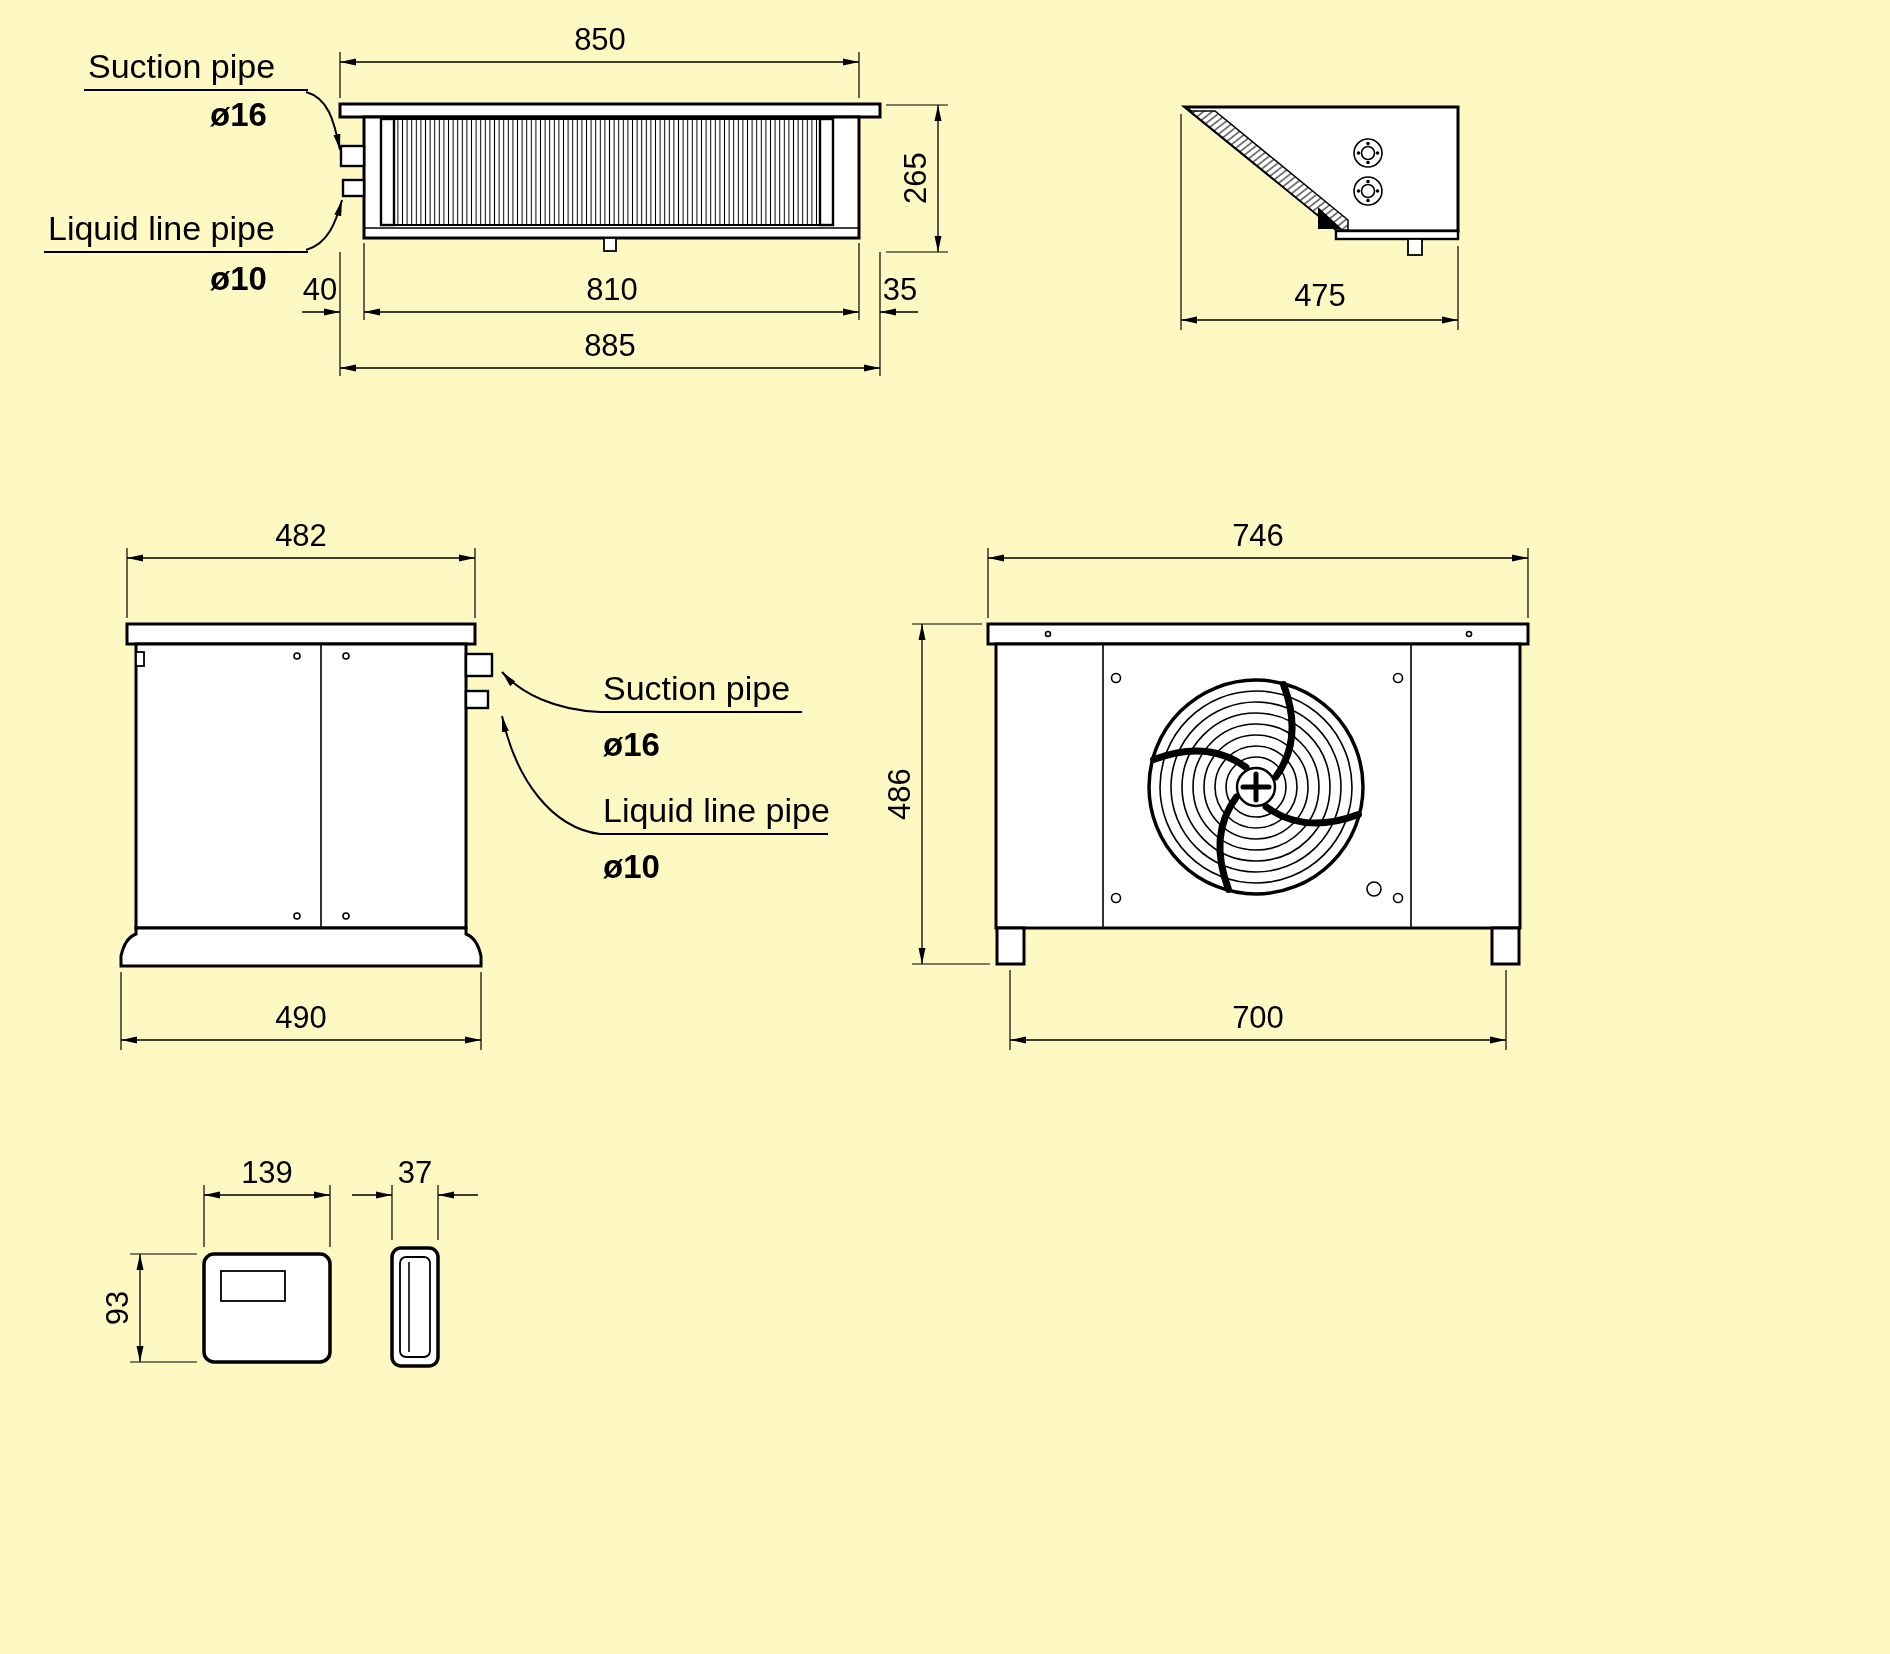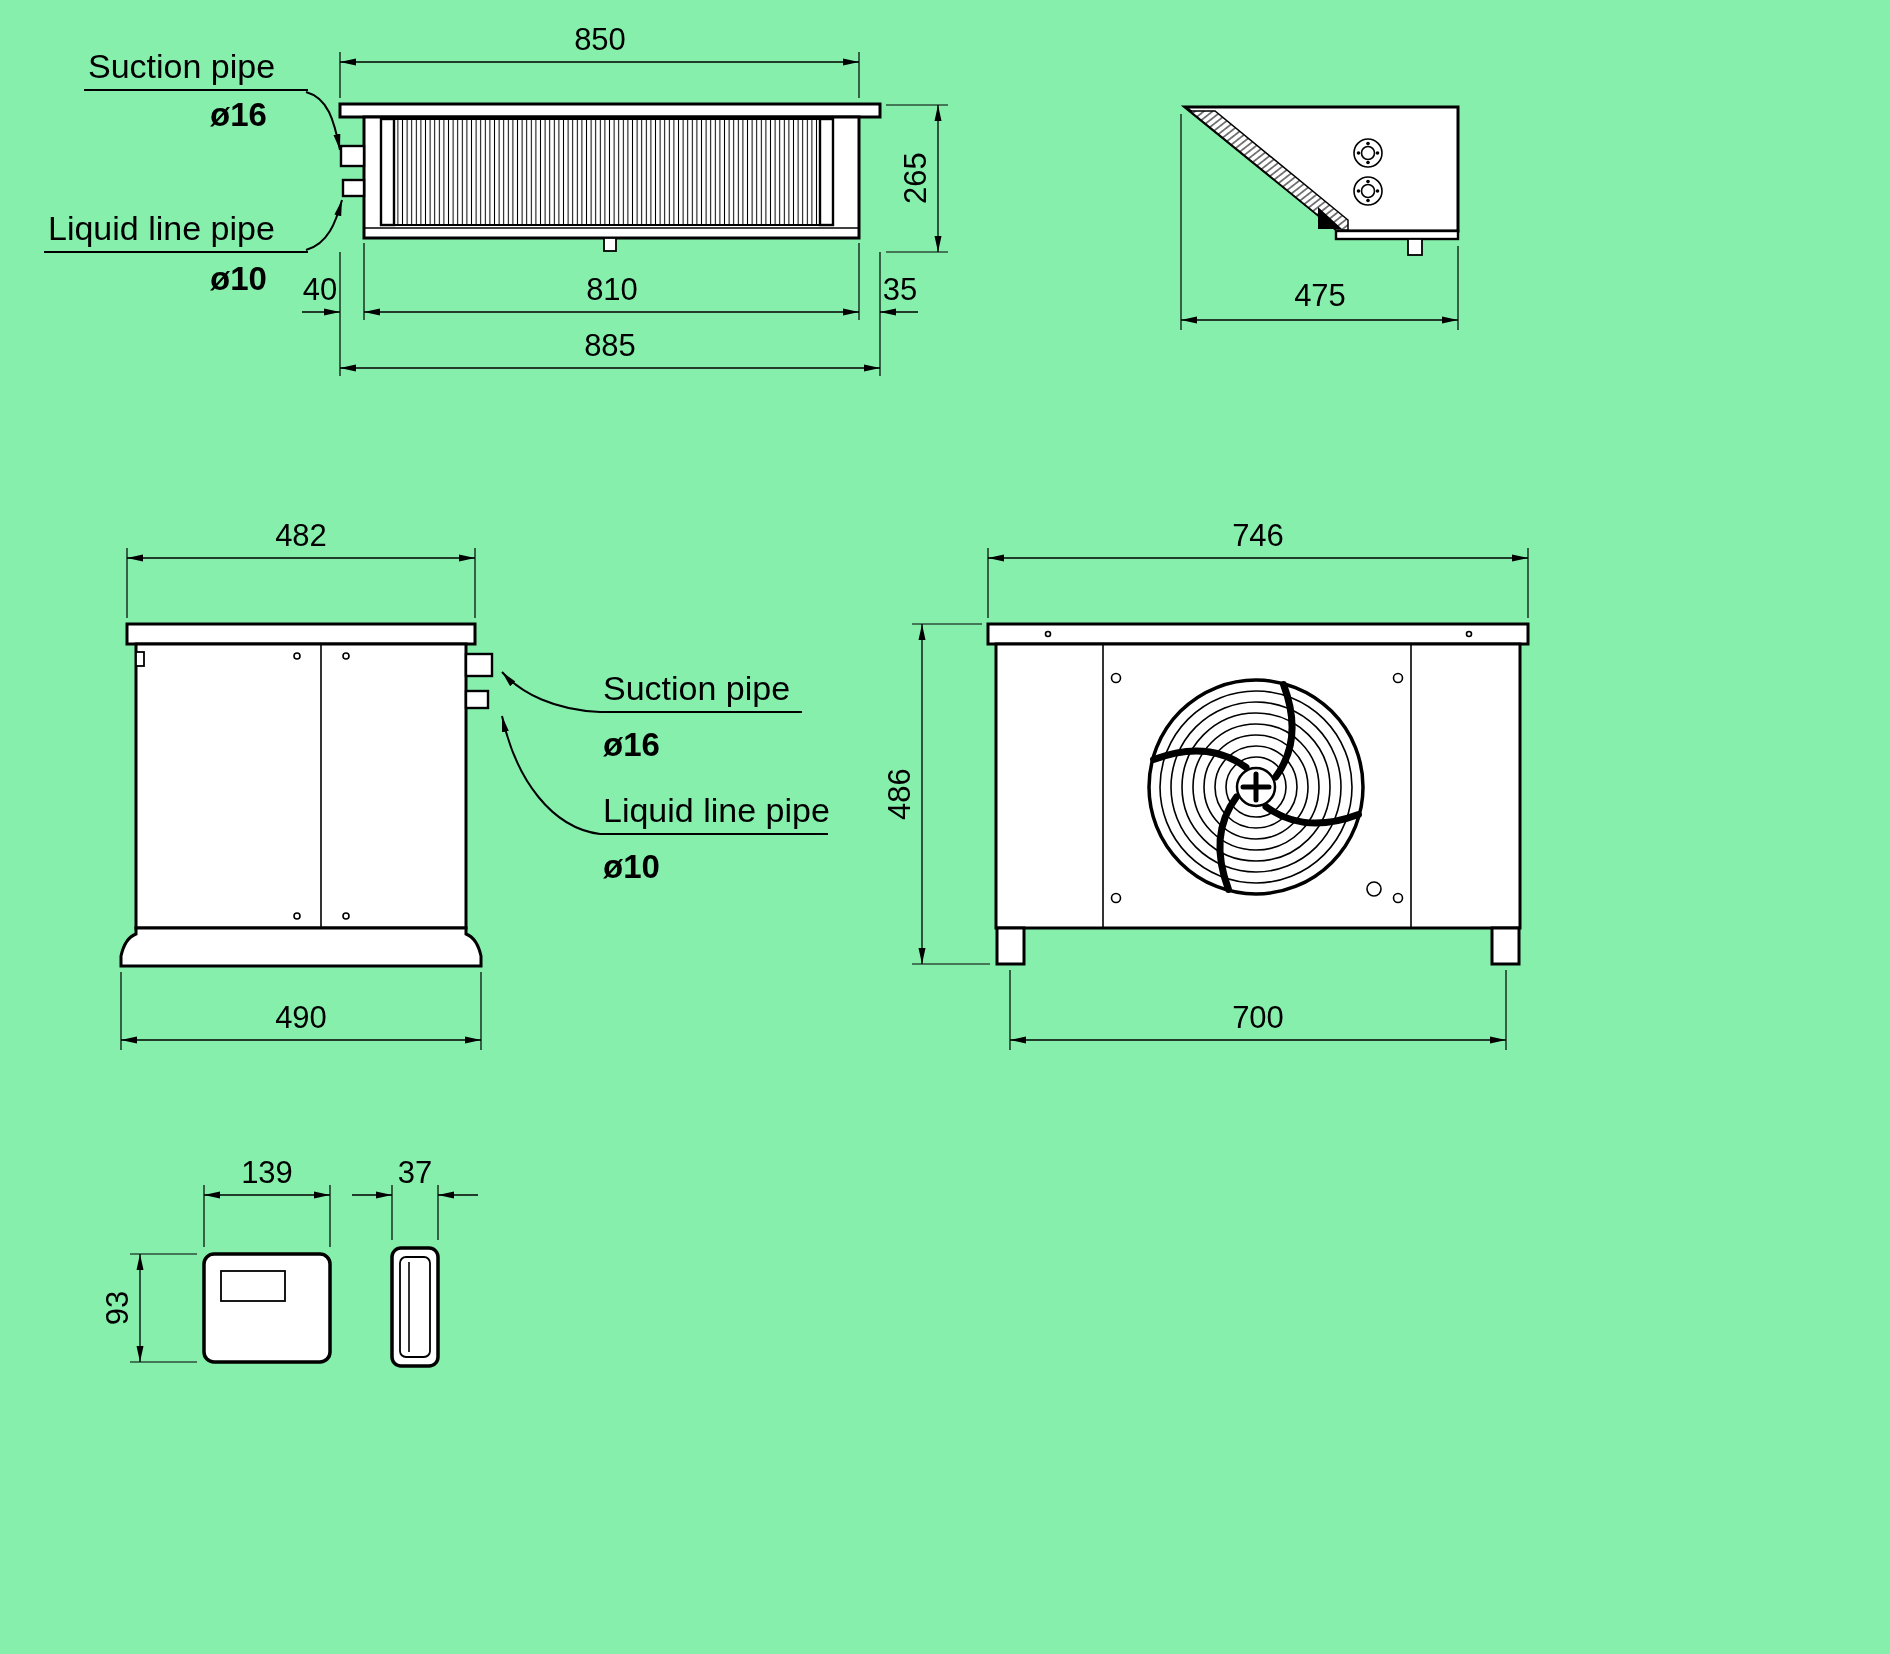--- a/index.html
+++ b/index.html
@@ -1,16 +1,16 @@
 <!DOCTYPE html>
 <html><head>
 <meta charset="utf-8">
 <style>
   html,body { margin:0; padding:0; background:#ffffff; }
-  .page { width:1890px; height:1654px; background:#86efac; position:relative; }
+  .page { width:1890px; height:1654px; background:#fef9c3; position:relative; }
   svg { display:block; }
   .thick   { fill:#ffffff; stroke:#000; stroke-width:3; }
   .thick2  { fill:#ffffff; stroke:#000; stroke-width:2.4; }
   .thin    { fill:none;    stroke:#000; stroke-width:1.6; }
   .detail  { fill:#ffffff; stroke:#000; stroke-width:1.8; }
   .dim     { fill:none;    stroke:#000; stroke-width:1.3; }
   .ext     { fill:none;    stroke:#000; stroke-width:1.2; }
   .leader  { fill:none;    stroke:#000; stroke-width:2; }
   .under   { fill:none;    stroke:#000; stroke-width:2.2; }
   .dimtext { font-family:"Liberation Sans",sans-serif; font-size:31px; fill:#000; text-anchor:middle; }

